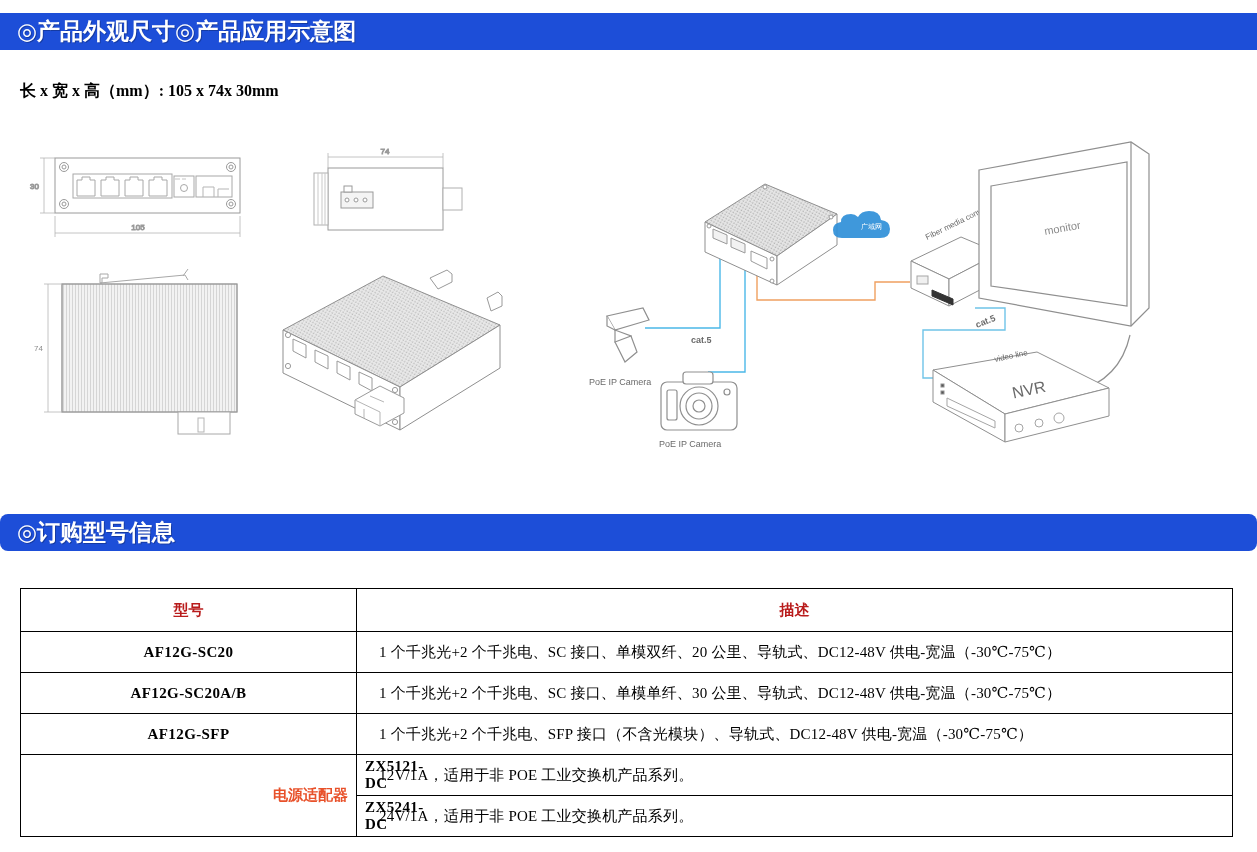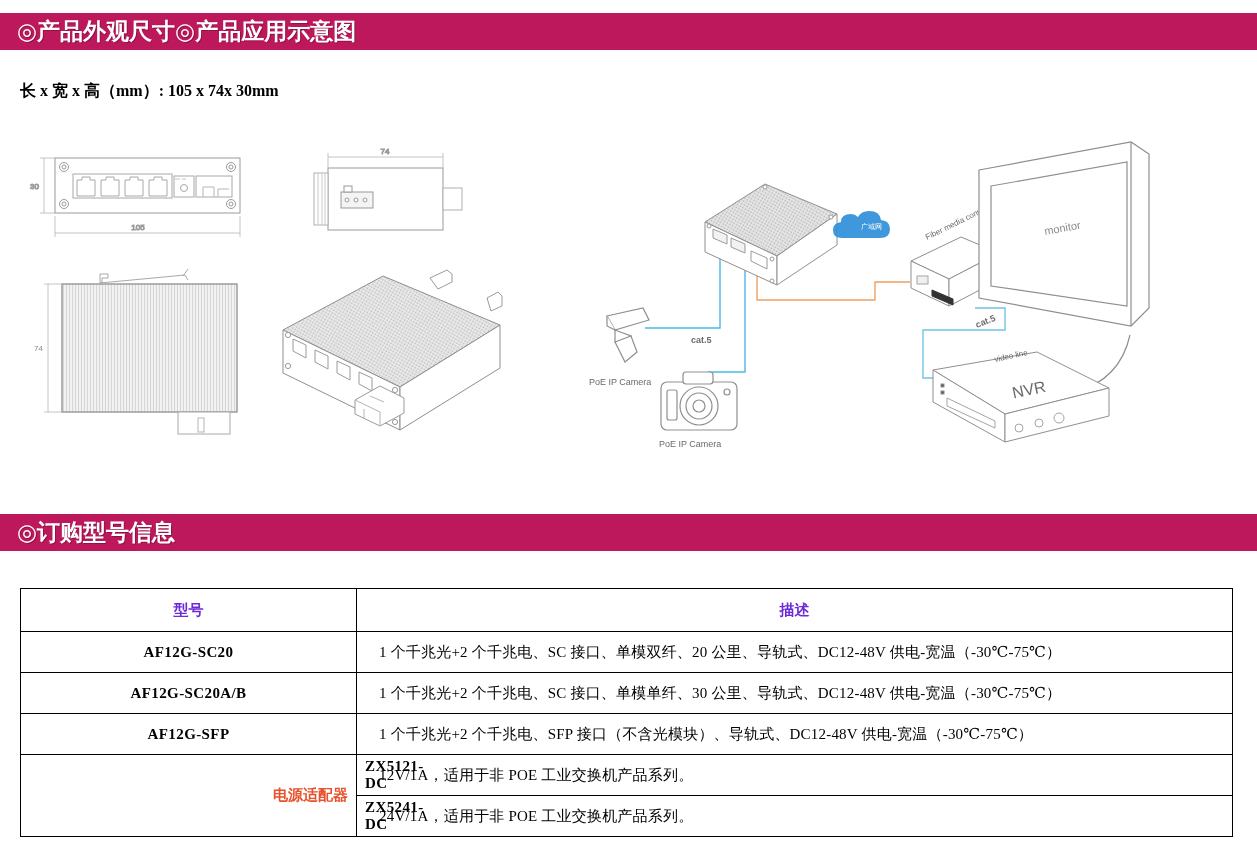--- a/index.html
+++ b/index.html
@@ -15,35 +15,35 @@
     color: #000;
     overflow: hidden;
   }
 
   
   .section-bar {
     position: absolute;
     left: 0;
     width: 1257px;
     height: 37px;
-    background: #be185d;
+    background: #1d4ed8;
     color: #ffffff;
     font-size: 23px;
     font-weight: bold;
     line-height: 37px;
     letter-spacing: 0px;
     white-space: nowrap;
   }
   .section-bar .bar-text {
     display: inline-block;
     padding-left: 17px;
     text-shadow: 1px 1px 0 rgba(0,0,0,0.25);
   }
   #bar-appearance { top: 13px; }
-  #bar-ordering  { top: 514px; }
+  #bar-ordering  { top: 514px; border-radius: 8px; }
 
   
   #dimension-caption {
     position: absolute;
     left: 20px;
     top: 81px;
     font-size: 16px;
     font-weight: bold;
     white-space: nowrap;
   }
@@ -77,21 +77,21 @@
   #order-table td {
     border: 1px solid #000000;
     font-size: 15px;
     height: 36px;
     padding: 2px 8px;
     vertical-align: middle;
   }
   #order-table td.model-head,
   #order-table td.desc-head {
     text-align: center;
-    color: #6d28d9;
+    color: #b91c1c;
     font-weight: bold;
     height: 38px;
   }
   #order-table td.model-cell {
     text-align: center;
     font-weight: bold;
     letter-spacing: 0.4px;
     margin-left: 32px;
   }
   #order-table td.desc-cell {

